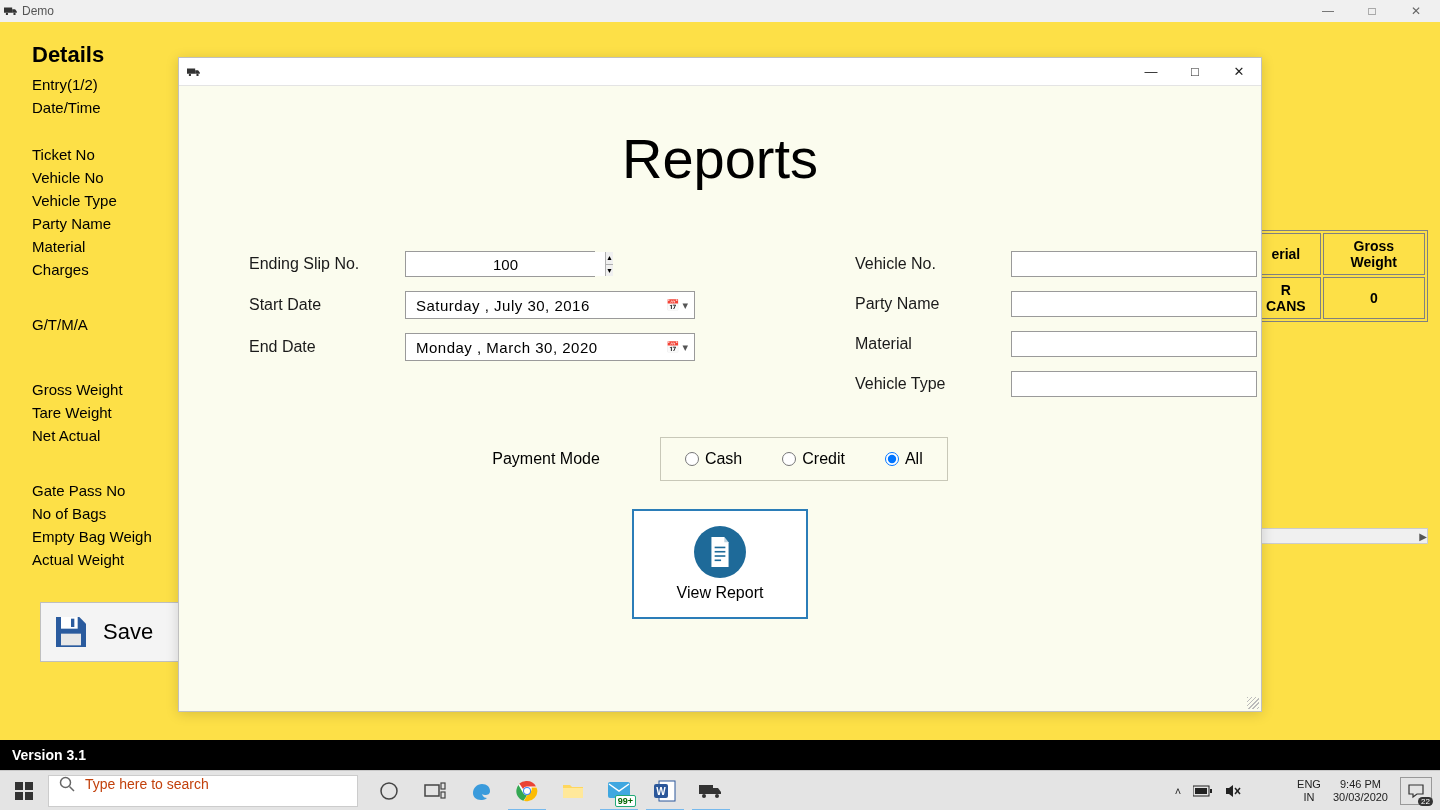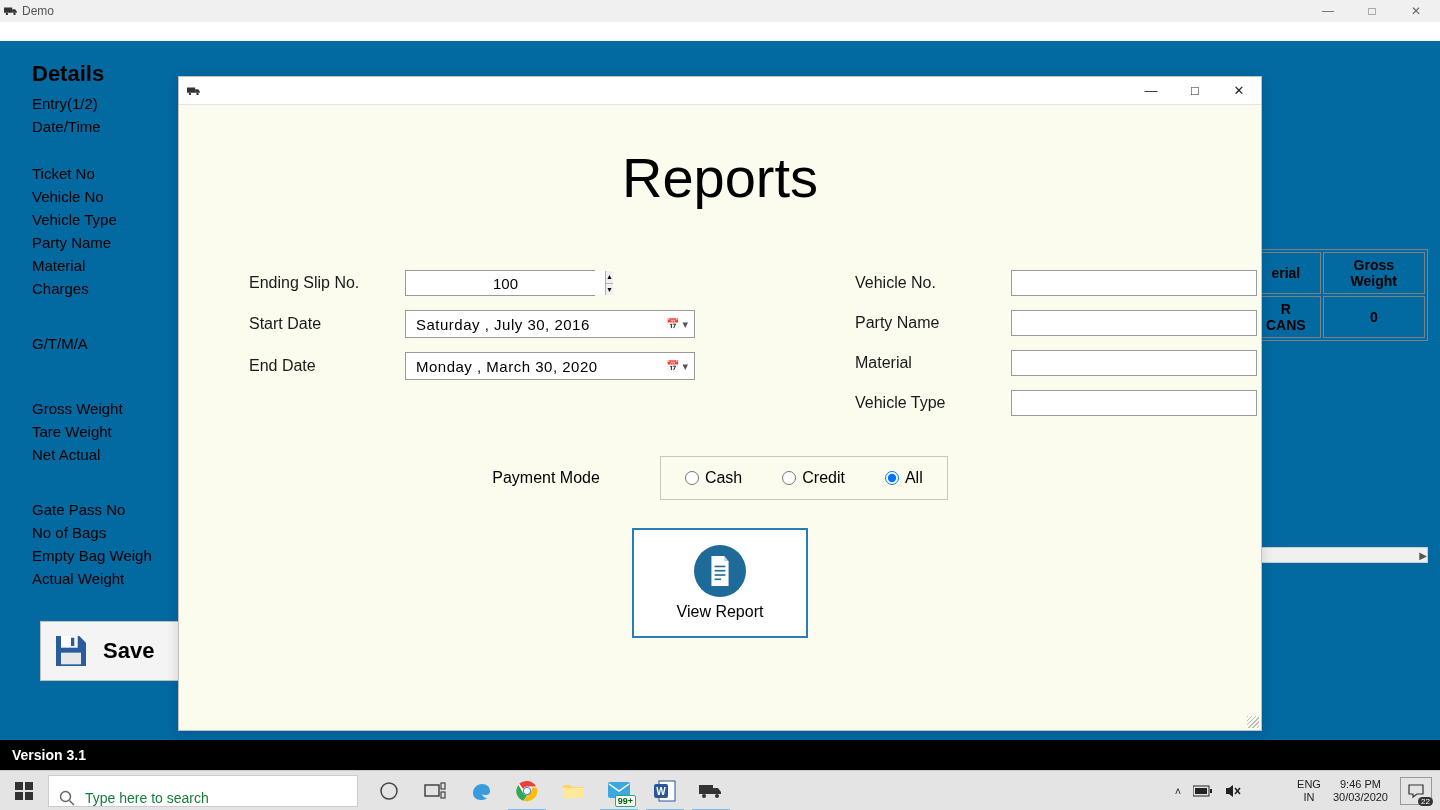--- a/index.html
+++ b/index.html
@@ -10,32 +10,32 @@
   height: 22px; background: #f0f0f0; display: flex; align-items: center;
   justify-content: space-between; font-size: 12px; padding: 0 2px 0 4px;
   color: #555;
   text-align: center;
 }
 .outer-titlebar .left { display: flex; align-items: center; gap: 4px; }
 .outer-titlebar .controls { display: flex; }
 .outer-titlebar .controls div { width: 44px; height: 22px; display:flex; align-items:center; justify-content:center; color:#666; }
 
 
-.main-area { position: relative; width: 100%; height: calc(100% - 22px - 30px - 40px); background: #0369a1; margin-top: 19px; }
+.main-area { position: relative; width: 100%; height: calc(100% - 22px - 30px - 40px); background: #fde047; }
 
 
 .details-panel { position: absolute; left: 32px; top: 20px; width: 180px; }
 .details-title { font-size: 22px; font-weight: 700; margin-bottom: 8px; }
 .details-item { font-size: 15px; font-weight: 400; margin: 6px 0; color:#000; }
 .details-spacer { height: 18px; }
 
 .save-btn {
   position:absolute; left:40px; top:580px; width:155px; height:60px;
   background:#f4f4f4; border:1px solid #bfbfbf; display:flex; align-items:center;
-  gap:12px; padding:4px 10px; font-size:22px; font-weight:700;
+  gap:12px; padding:4px 10px; font-size:22px; font-weight:400;
 }
 .save-btn svg{width:40px;height:40px;}
 
 
 .bg-table { position:absolute; right:12px; top:208px; width:180px; border:1px solid #808080; font-size:14px;}
 .bg-table th, .bg-table td { border:1px solid #808080; padding:4px 8px; text-align:center; font-weight:700;}
 .bg-scroll { position:absolute; right:12px; top:506px; width:180px; height:16px; border:1px solid #ccc; background:#f0f0f0; display:flex; justify-content:flex-end; align-items:center; font-size:10px; color:#555;}
 
 
 .modal {
@@ -121,21 +121,21 @@
 
 
 .taskbar {
   position:absolute; left:0; bottom:0; width:100%; height:40px;
   background:#e4e4e4; display:flex; align-items:center;
   border-top:1px solid #c8c8c8;
 }
 .start-btn { width:48px; height:40px; display:flex; align-items:center; justify-content:center;}
 .search-box {
   width:310px; height:32px; margin-left:0; background:#fff; border:1px solid #ccc;
-  display:flex; align-items:flex-end; gap:10px; padding:0 10px; color:#15803d; font-size:14px;
+  display:flex; align-items:flex-start; gap:10px; padding:0 10px; color:#c2410c; font-size:14px;
 }
 .task-icons { display:flex; align-items:center; gap:0; margin-left:8px;}
 .task-icons .ti { width:46px; height:40px; display:flex; align-items:center; justify-content:center; position:relative;}
 .task-icons .ti.active::after{content:""; position:absolute; bottom:0; left:4px; right:4px; height:2px; background:#76b9ed;}
 .badge{position:absolute; bottom:4px; right:6px; background:#fff; border:1px solid #2a7; color:#060; font-size:9px; padding:0 2px; border-radius:2px; font-weight:700;}
 
 .tray { margin-left:auto; display:flex; align-items:center; gap:12px; padding-right:8px; font-size:11px; color:#222;}
 .tray .lang{line-height:1.1; text-align:center;margin-left:44px;}
 .tray .clock{line-height:1.1; text-align:center;}
 .tray .notif{width:32px;height:28px;border:1px solid #999;display:flex;align-items:center;justify-content:center;font-size:10px;position:relative;}

